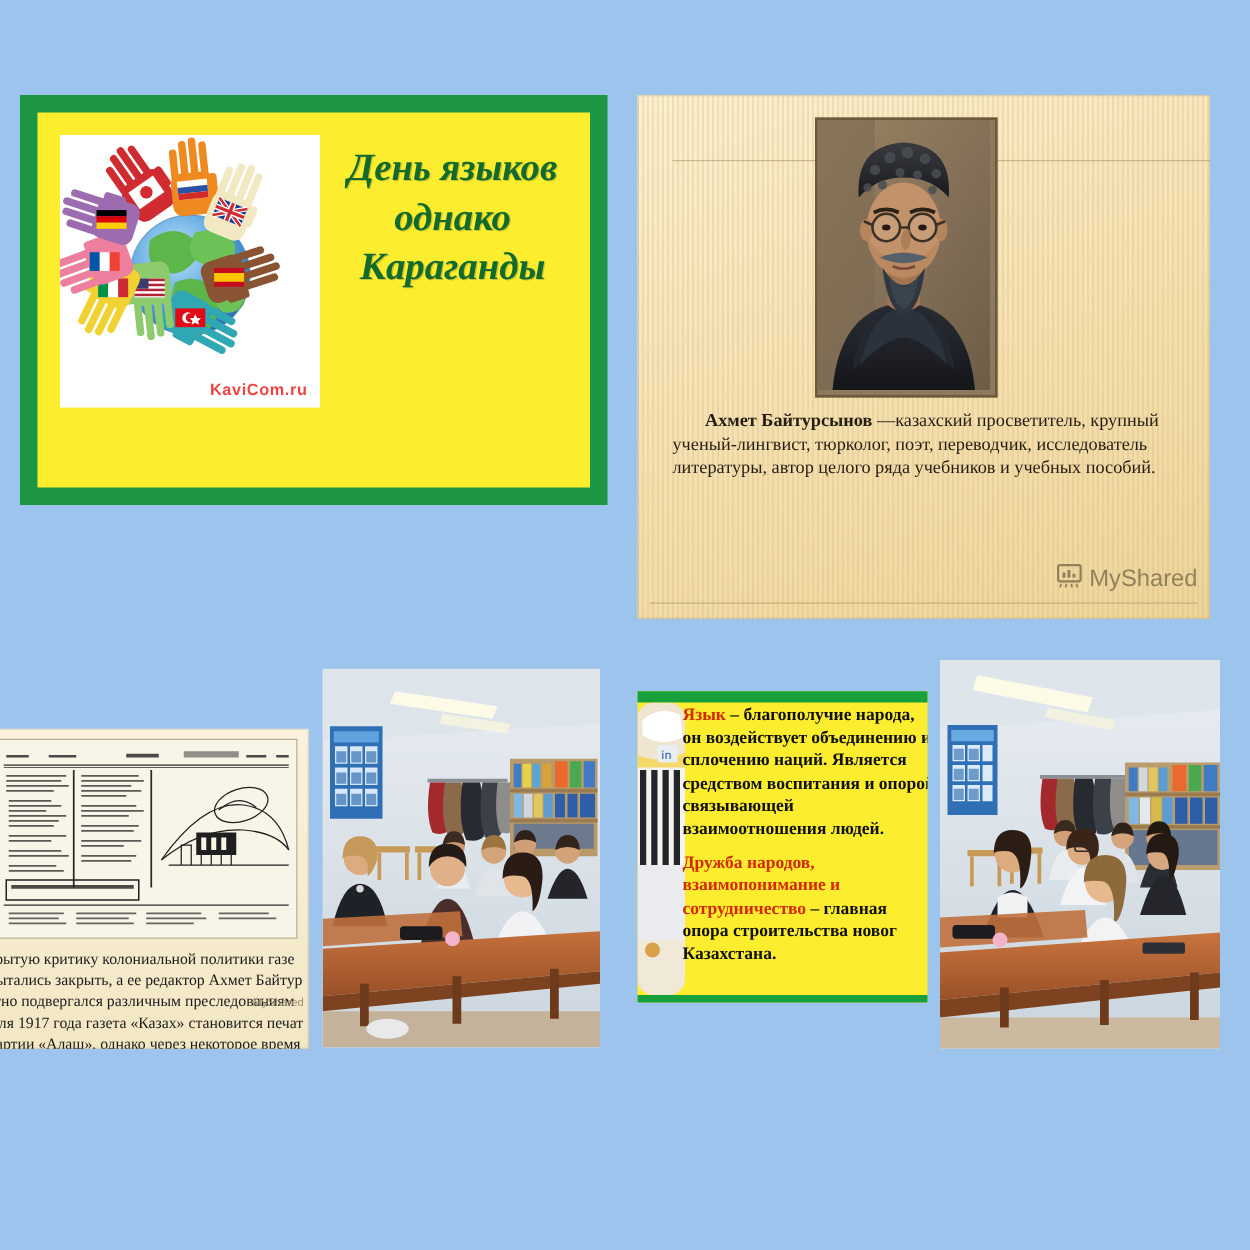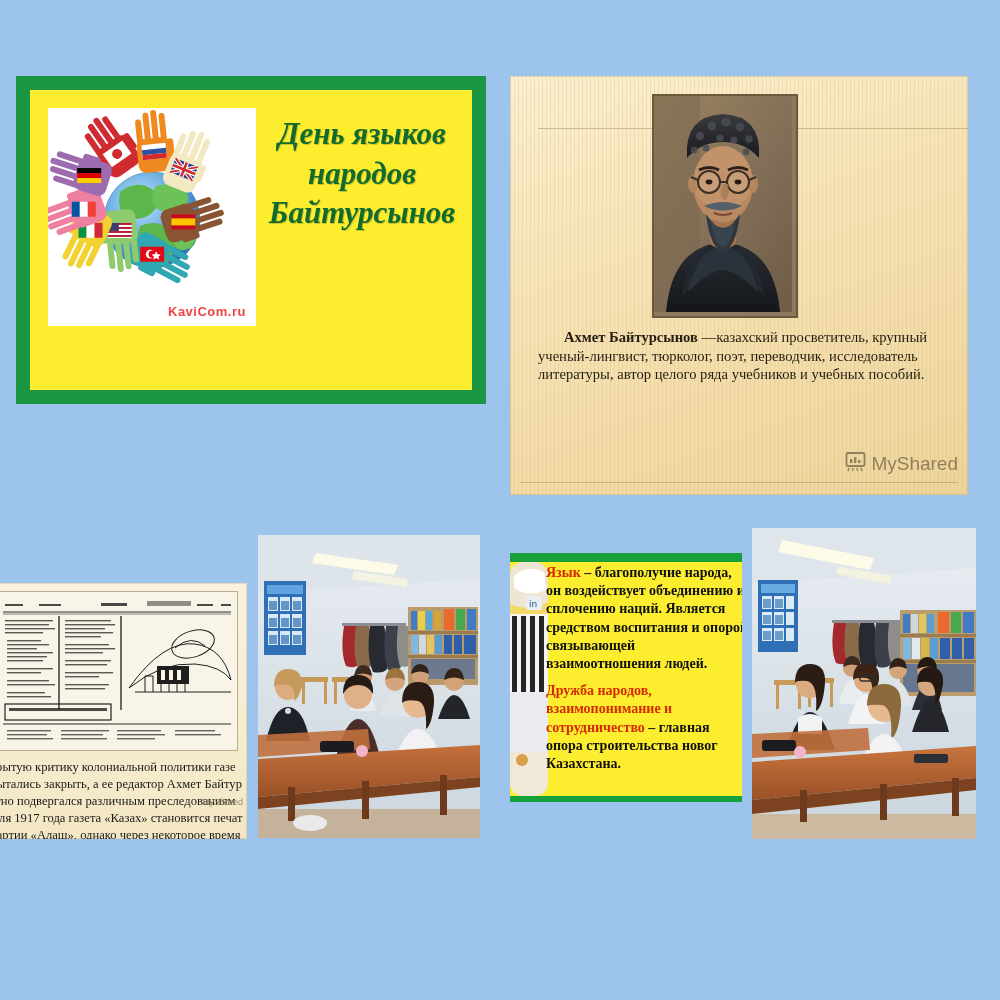--- a/index.html
+++ b/index.html
@@ -359,22 +359,22 @@
                 <rect y="10" width="24" height="5" fill="#ffce00"></rect>
               </g>
             </g>
           </g>
         </svg>
         <div class="wm-kavi">KaviCom.ru</div>
       </div>
 
       <div id="title-text">
         <div>День языков</div>
-        <div>народов</div>
-        <div>Байтурсынов</div>
+        <div>однако</div>
+        <div>Караганды</div>
       </div>
 
     </div>
   </div>
 
   <div id="slide-portrait">
     <div class="hrule"></div>
     <div class="hrule bottom"></div>
 
     <div id="portrait-frame">

